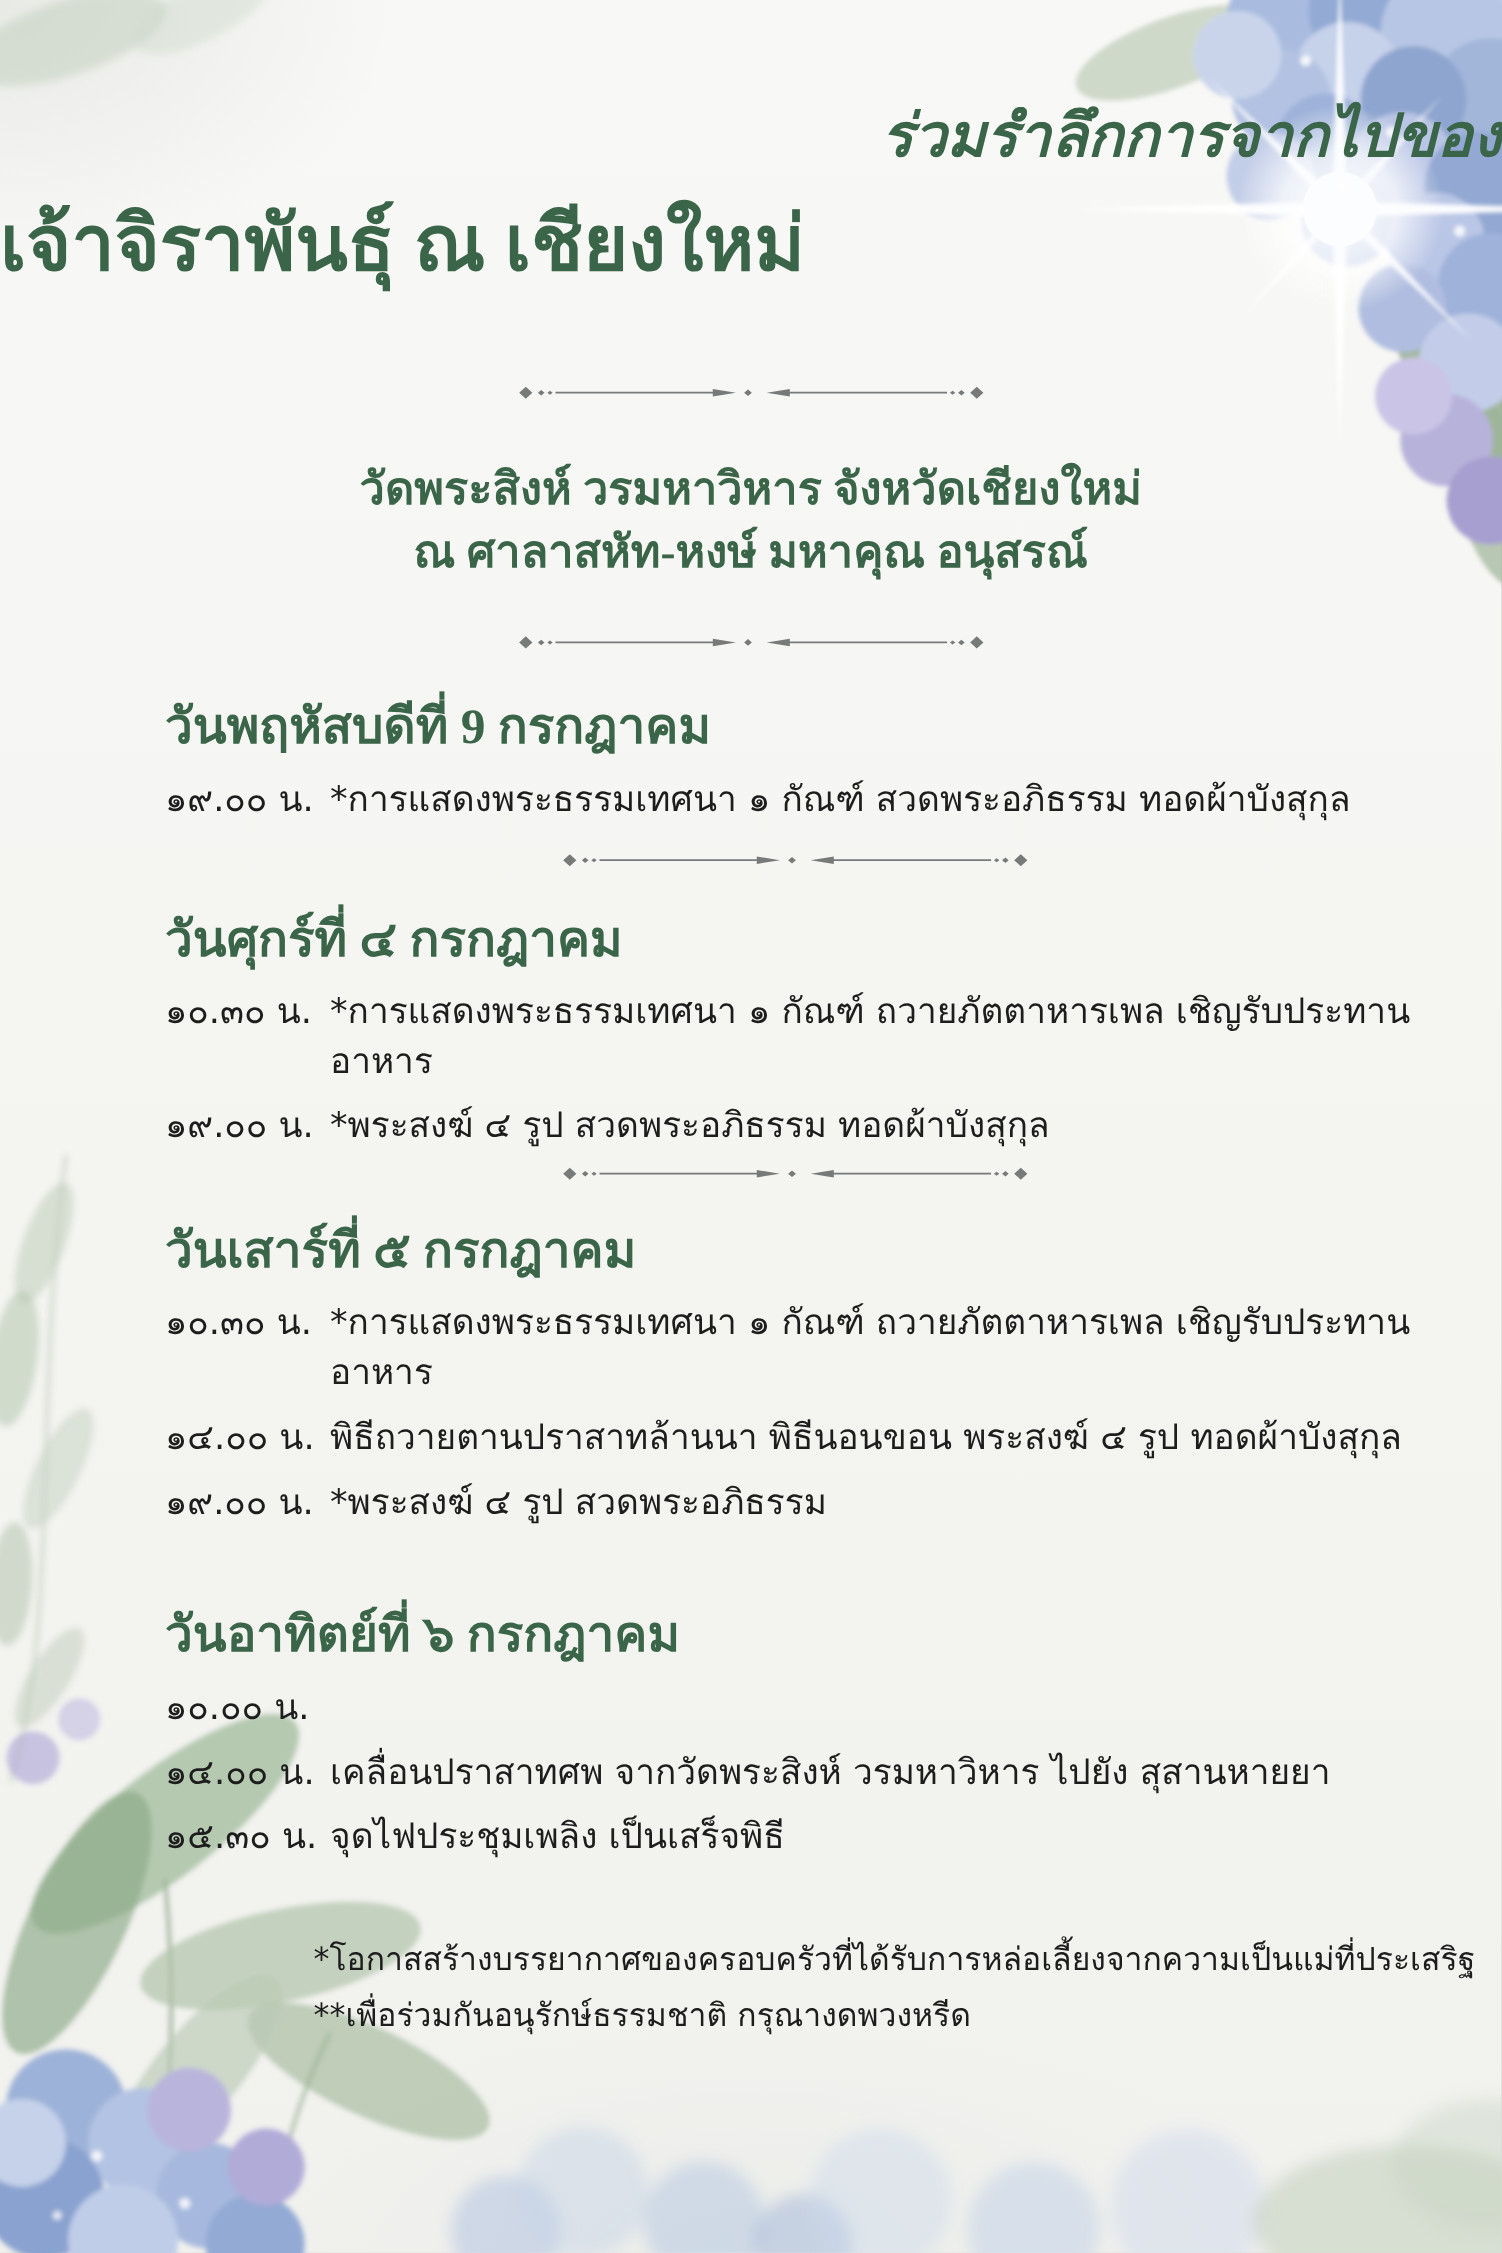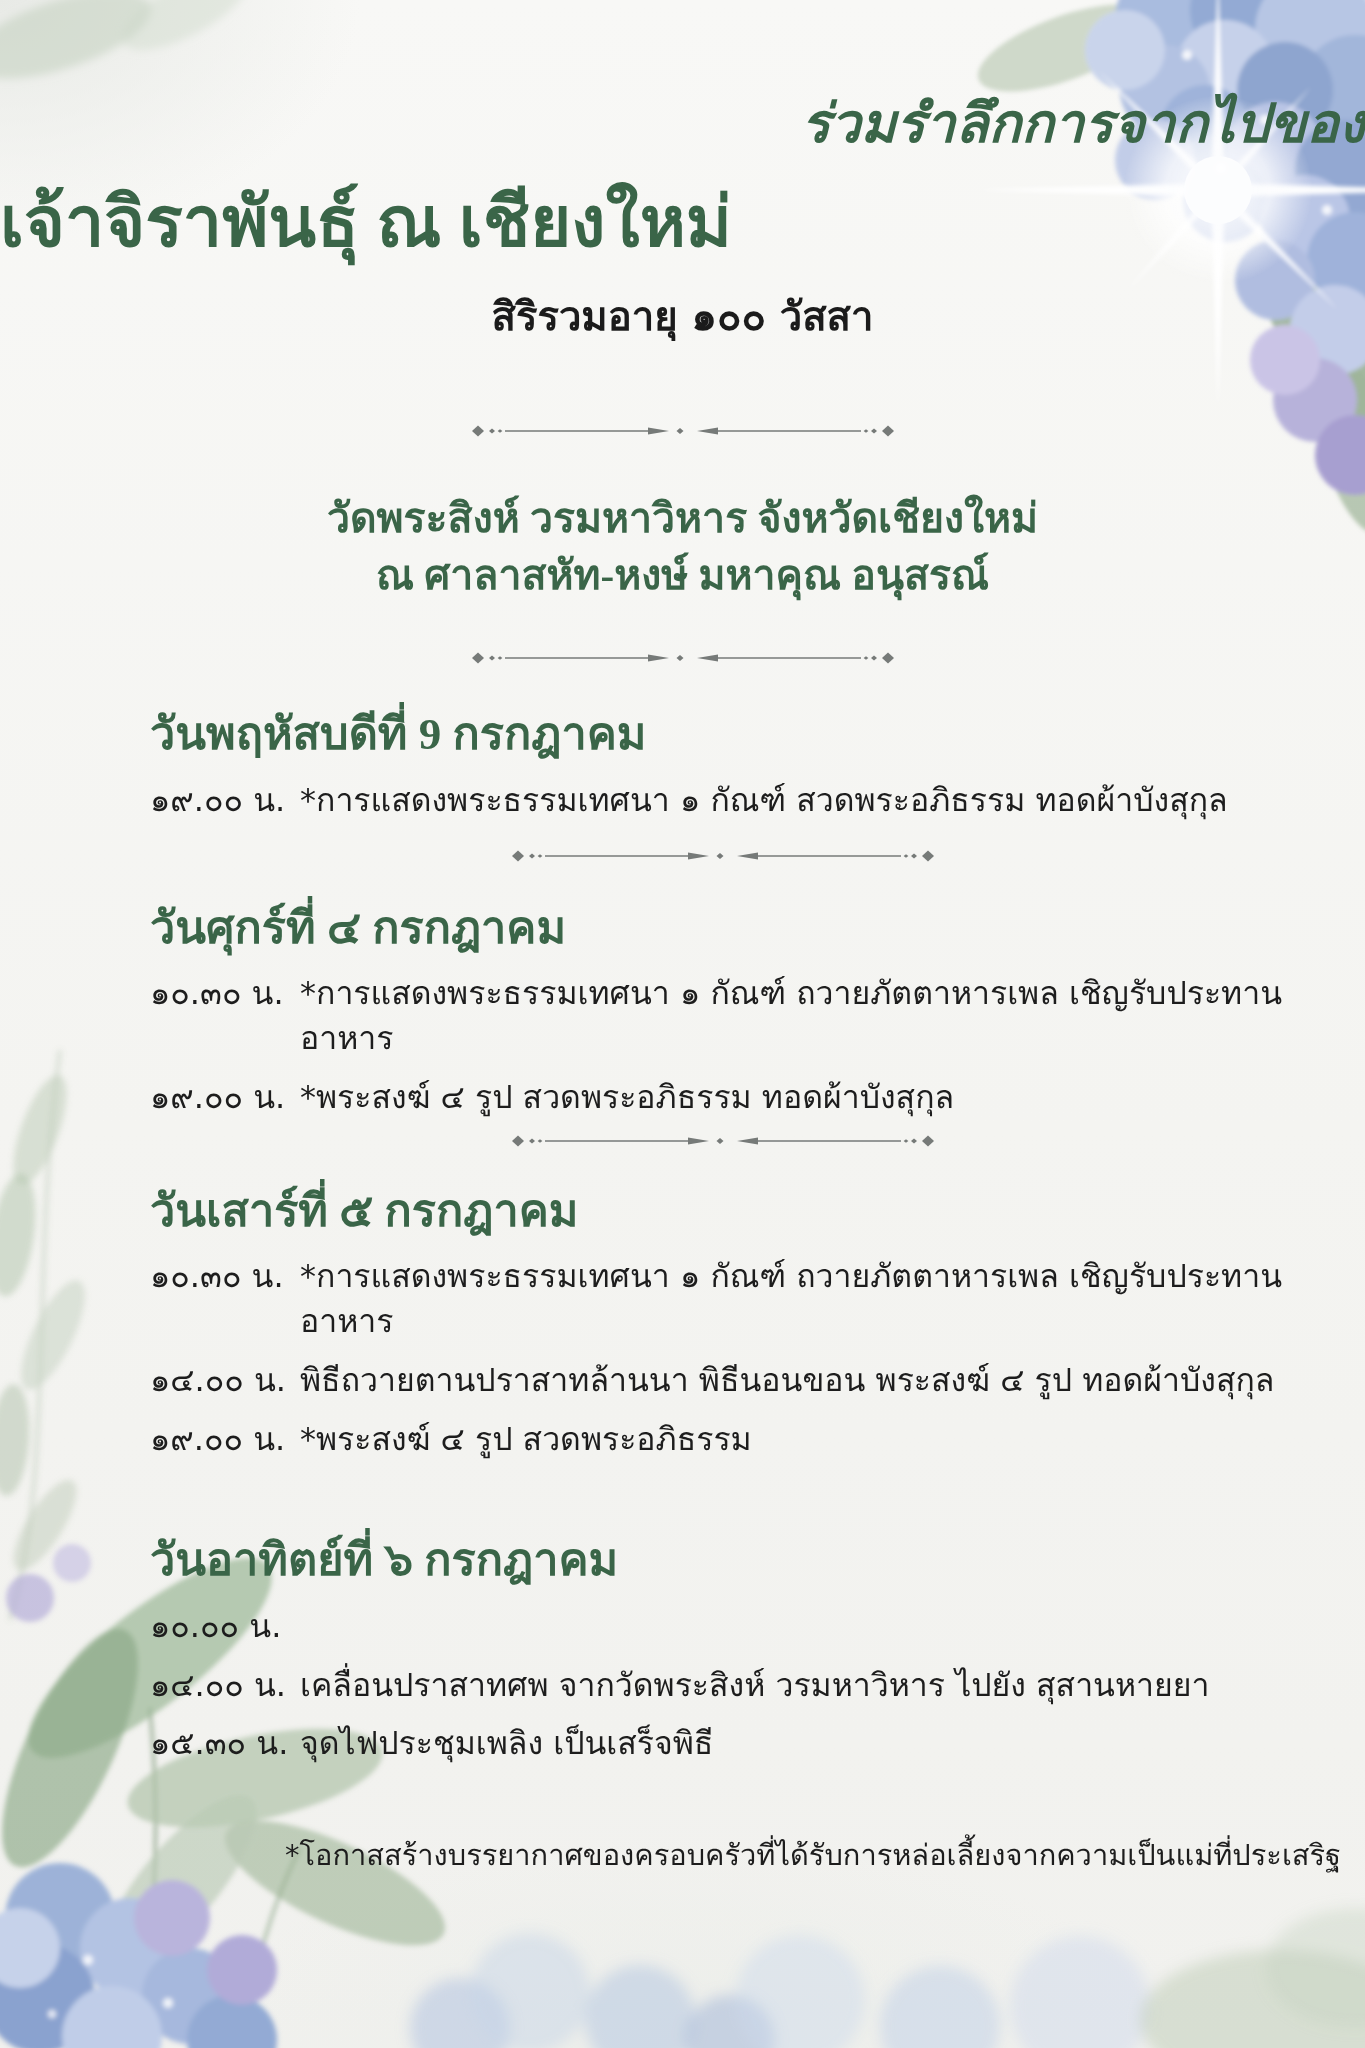--- a/index.html
+++ b/index.html
@@ -203,21 +203,20 @@
         <filter id="blurE" x="-30%" y="-30%" width="160%" height="160%">
           <feGaussianBlur stdDeviation="7"></feGaussianBlur>
         </filter>
       </defs>
   </svg>
 
   <div class="content">
 
     <div class="title-memorial">ร่วมรำลึกการจากไปของ</div>
     <div class="title-name">เจ้าจิราพันธุ์ ณ เชียงใหม่</div>
-    <div class="subtitle">สิริรวมอายุ ๑๐๐ วัสสา</div>
 
     <div class="divider div-1">
       <svg width="430" height="18" viewBox="0 0 430 18">
         <g fill="#767a78" stroke="#767a78">
           <path d="M10 3.5 L16 9 L10 14.5 L4 9 Z" stroke="none"></path>
           <path d="M24 6.5 L27 9 L24 11.5 L21 9 Z" stroke="none"></path>
           <path d="M32 7.2 L34.4 9 L32 10.8 L29.6 9 Z" stroke="none"></path>
           <line x1="37" y1="9" x2="183" y2="9" stroke-width="1.6"></line>
           <polygon points="180,5.6 201,9 180,12.4" stroke="none"></polygon>
           <path d="M212 6 L215.5 9 L212 12 L208.5 9 Z" stroke="none"></path>
@@ -341,16 +340,17 @@
         <div class="sched-row">
           <div class="time-col">๑๕.๓๐ น.</div>
           <div class="act-col">จุดไฟประชุมเพลิง เป็นเสร็จพิธี</div>
         </div>
       </div>
 
     </div>
 
     <div class="footnotes">
       <div>*โอกาสสร้างบรรยากาศของครอบครัวที่ได้รับการหล่อเลี้ยงจากความเป็นแม่ที่ประเสริฐ</div>
+      <div>**เพื่อร่วมกันอนุรักษ์ธรรมชาติ กรุณางดพวงหรีด</div>
     </div>
 
   </div>
 </div>
 
 </body></html>

